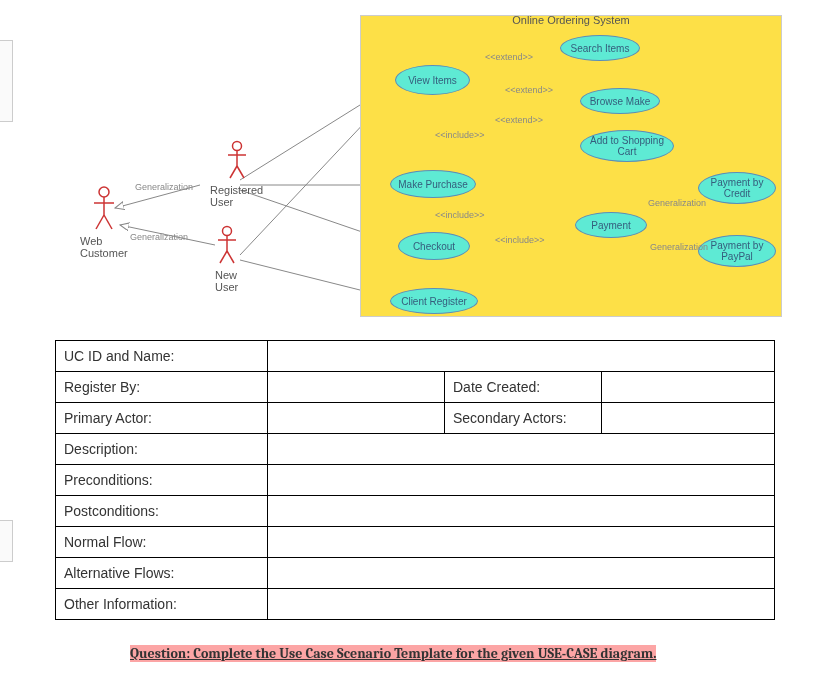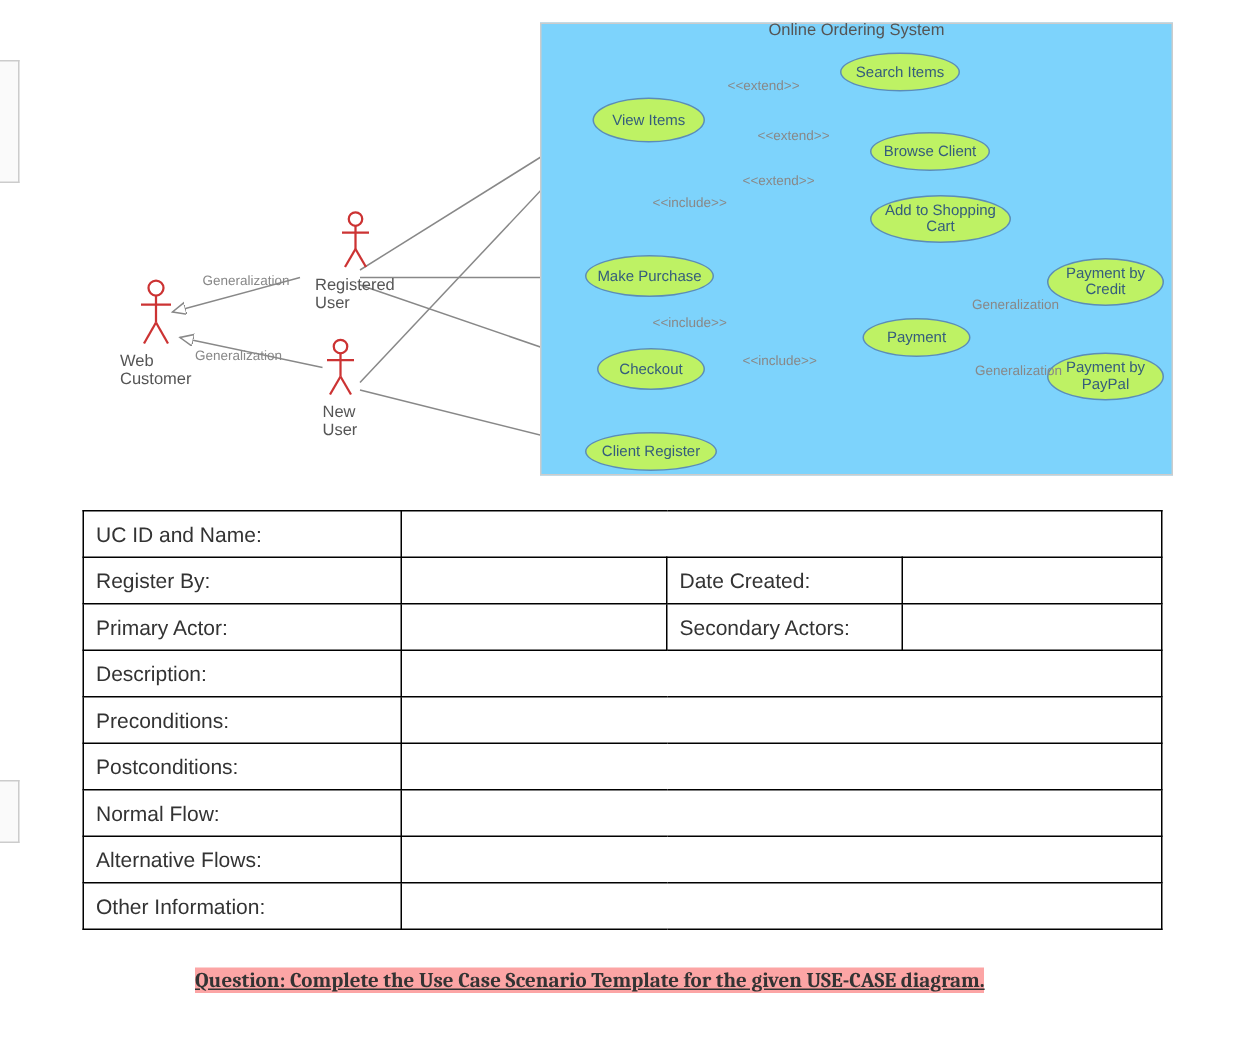--- a/index.html
+++ b/index.html
@@ -1,23 +1,23 @@
 <!DOCTYPE html>
 <html><head>
 <meta charset="utf-8">
 <style>
   html,body{margin:0;padding:0;background:#fff;font-family:"Segoe UI",Arial,sans-serif;color:#333}
   .page{width:825px;margin:0 auto;position:relative}
   .diagram-wrap{position:relative;width:760px;height:310px;margin:10px 0 20px 40px}
-  .system-box{position:absolute;left:320px;top:5px;width:420px;height:300px;border:1px solid #ccc;background:#7dd3fc}
+  .system-box{position:absolute;left:320px;top:5px;width:420px;height:300px;border:1px solid #ccc;background:#fde047}
   .system-title{position:absolute;left:0;right:0;top:-2px;text-align:center;font-size:11px;color:#555}
   .actor{position:absolute;text-align:left;font-size:11px;color:#555}
   .actor svg{display:block;margin:0 auto}
   .actor-label{margin-top:2px;line-height:1.1}
-  .usecase{position:absolute;border:1px solid #5b8db8;background:#bef264;border-radius:50%/50%;display:flex;align-items:center;justify-content:center;font-size:10px;color:#355d7c;text-align:center;padding:2px;box-sizing:border-box}
+  .usecase{position:absolute;border:1px solid #5b8db8;background:#5eead4;border-radius:50%/50%;display:flex;align-items:center;justify-content:center;font-size:10px;color:#355d7c;text-align:center;padding:2px;box-sizing:border-box}
   .stereo{position:absolute;font-size:9px;color:#888}
   svg.lines{position:absolute;left:0;top:0;width:760px;height:310px;pointer-events:none}
   
   .tmpl{border-collapse:collapse;width:720px;margin-left:55px;margin-top:10px}
   .tmpl td{border:1px solid #000;padding:4px 8px;font-family:Liberation Sans, sans-serif;font-size:14px;height:22px;vertical-align:middle}
   .tmpl td:first-child{width:195px}
   .question{margin:25px 0 10px 130px;font-family:Cambria,Georgia,serif;font-size:14px}
   .question span{background:#fca5a5;font-weight:bold;text-decoration:underline}
   .side-tab{position:absolute;left:0;top:30px;width:12px;height:80px;border:1px solid #ccc;border-left:none;background:#fafafa}
   .side-tab2{position:absolute;left:0;top:510px;width:12px;height:40px;border:1px solid #ccc;border-left:none;background:#fafafa}
@@ -100,21 +100,21 @@
           <line x1="12" y1="26" x2="19" y2="38" stroke="#c33" stroke-width="1.5"></line>
         </svg>
       <div class="actor-label">New<br>User</div>
     </div>
 
     <div class="usecase" style="left:355px;top:55px;width:75px;height:30px">View Items</div>
     <div class="usecase" style="left:350px;top:160px;width:86px;height:28px">Make Purchase</div>
     <div class="usecase" style="left:358px;top:222px;width:72px;height:28px">Checkout</div>
     <div class="usecase" style="left:350px;top:278px;width:88px;height:26px">Client Register</div>
     <div class="usecase" style="left:520px;top:25px;width:80px;height:26px">Search Items</div>
-    <div class="usecase" style="left:540px;top:78px;width:80px;height:26px">Browse Client</div>
+    <div class="usecase" style="left:540px;top:78px;width:80px;height:26px">Browse Make</div>
     <div class="usecase" style="left:540px;top:120px;width:94px;height:32px">Add to Shopping<br>Cart</div>
     <div class="usecase" style="left:535px;top:202px;width:72px;height:26px">Payment</div>
     <div class="usecase" style="left:658px;top:162px;width:78px;height:32px">Payment by<br>Credit</div>
     <div class="usecase" style="left:658px;top:225px;width:78px;height:32px">Payment by<br>PayPal</div>
 
     <div class="stereo" style="left:445px;top:42px">&lt;&lt;extend&gt;&gt;</div>
     <div class="stereo" style="left:465px;top:75px">&lt;&lt;extend&gt;&gt;</div>
     <div class="stereo" style="left:455px;top:105px">&lt;&lt;extend&gt;&gt;</div>
     <div class="stereo" style="left:395px;top:120px">&lt;&lt;include&gt;&gt;</div>
     <div class="stereo" style="left:395px;top:200px">&lt;&lt;include&gt;&gt;</div>

